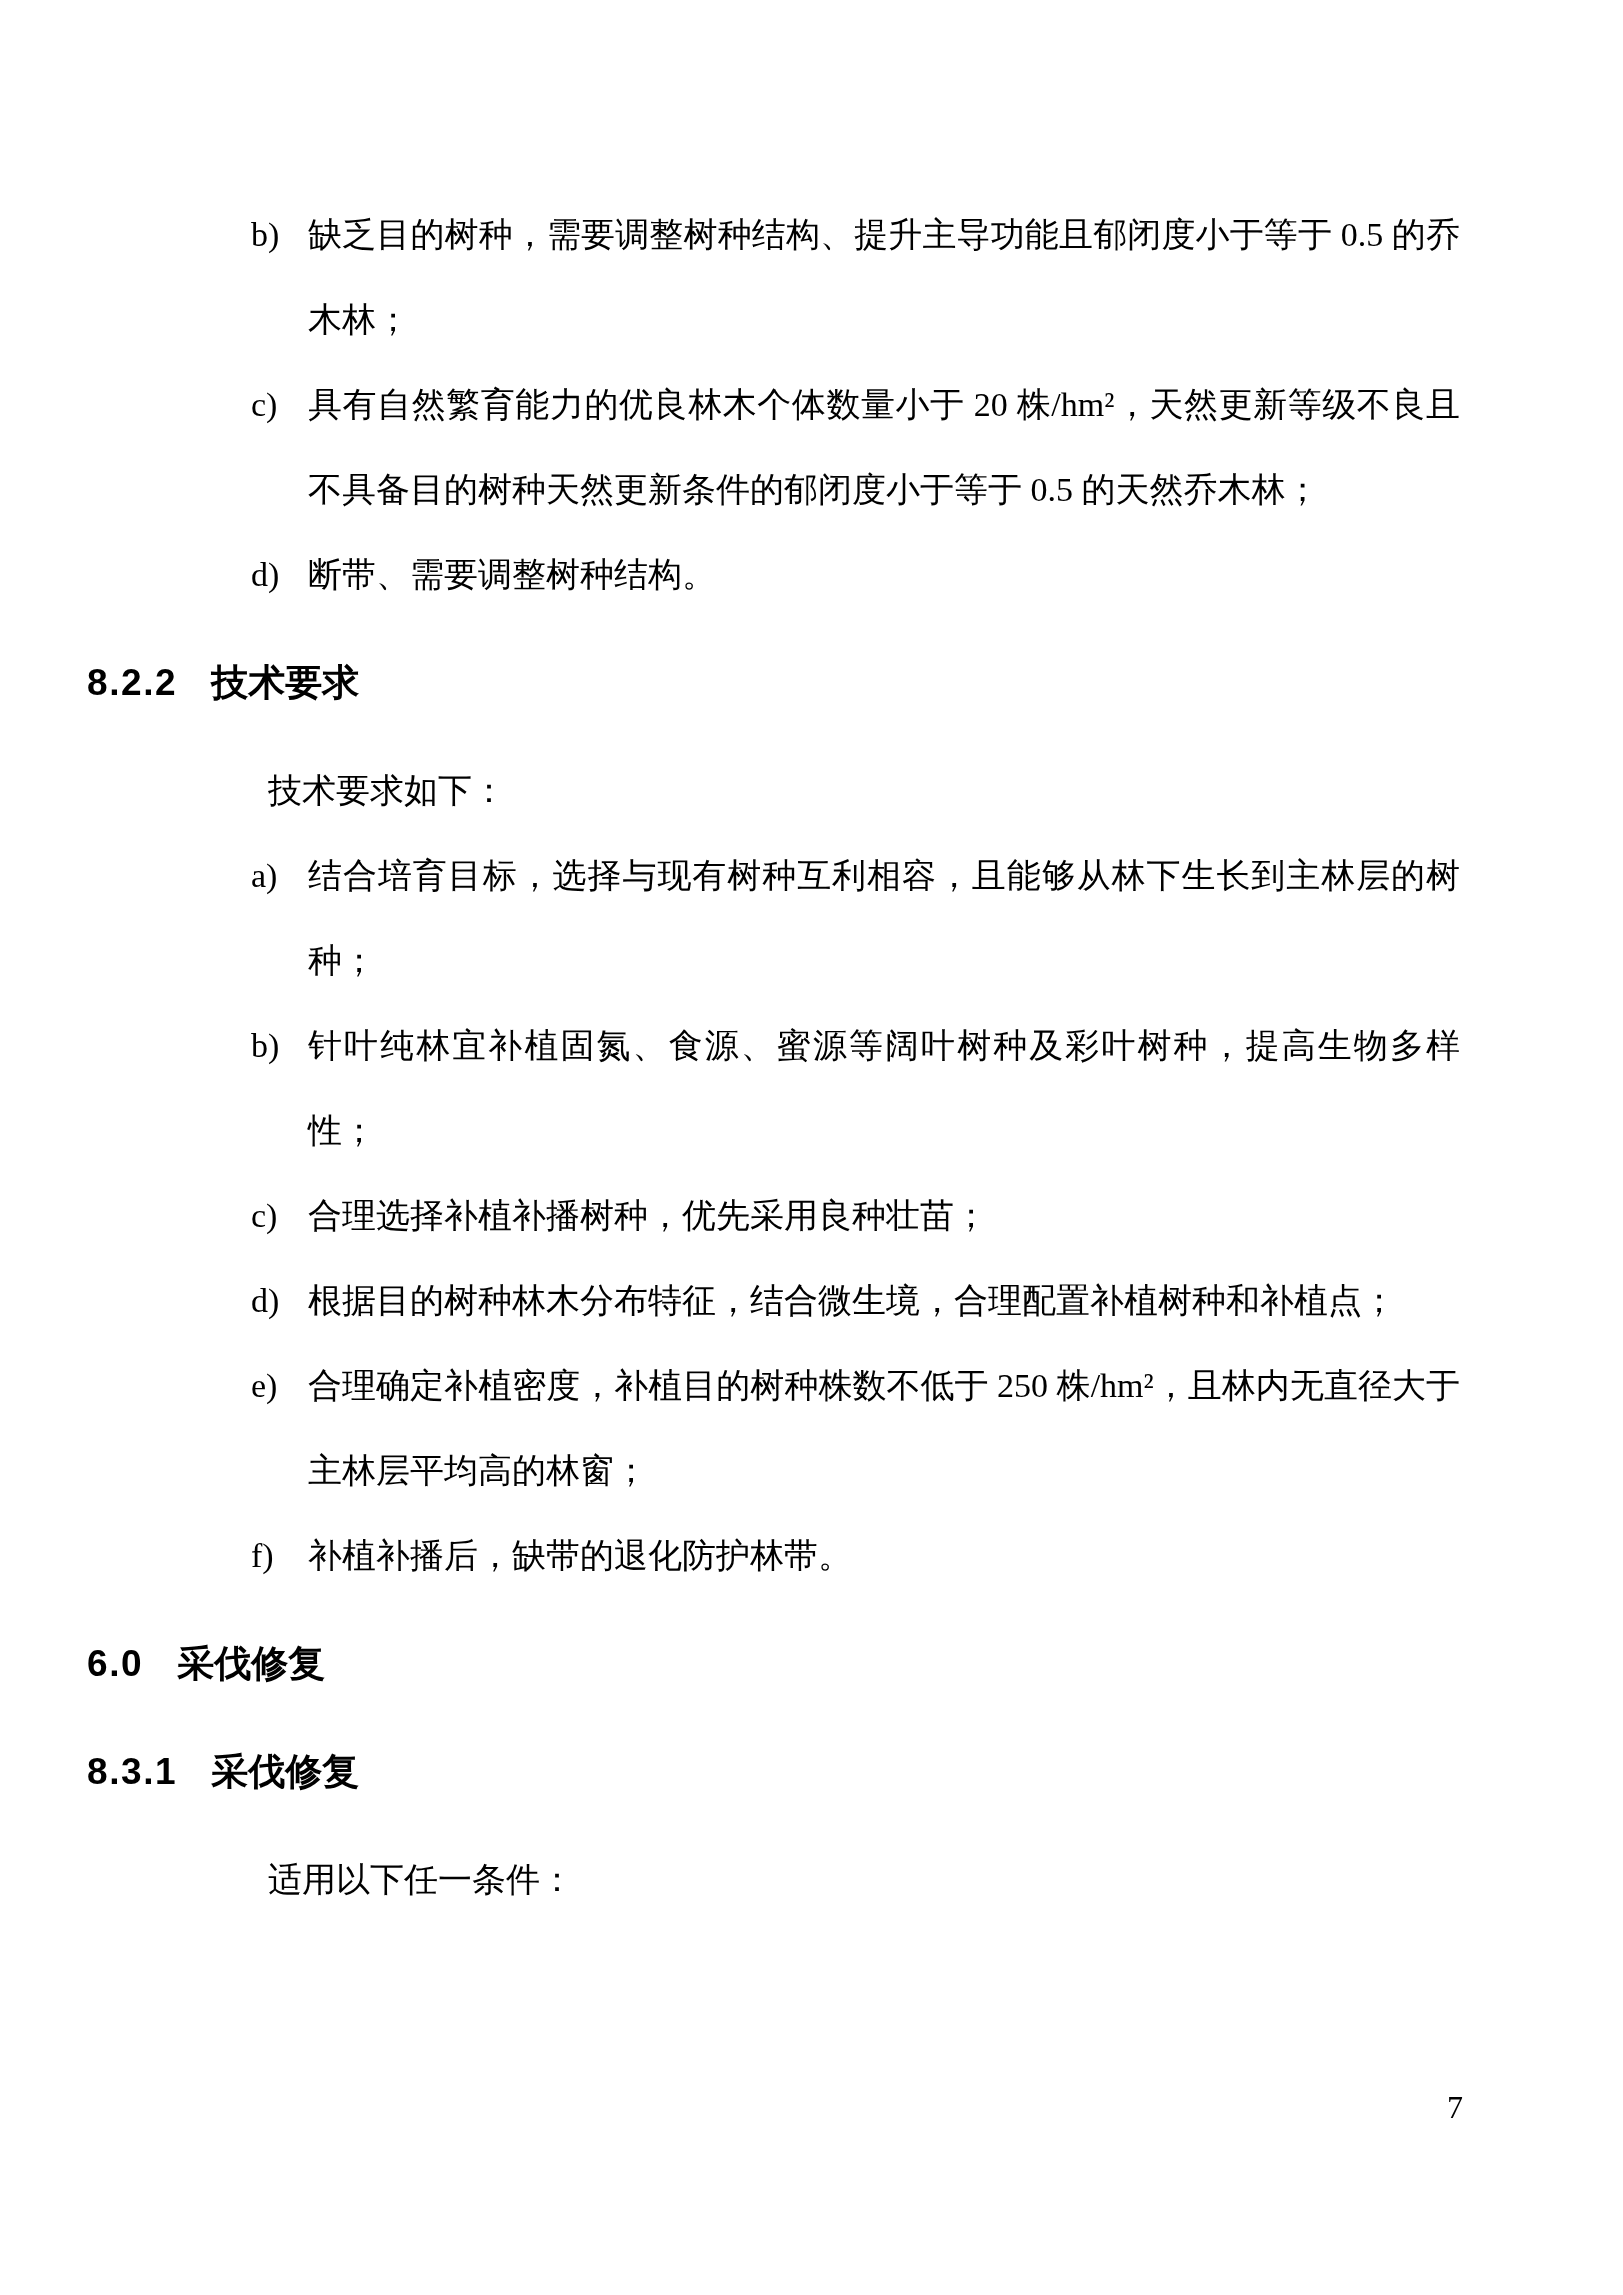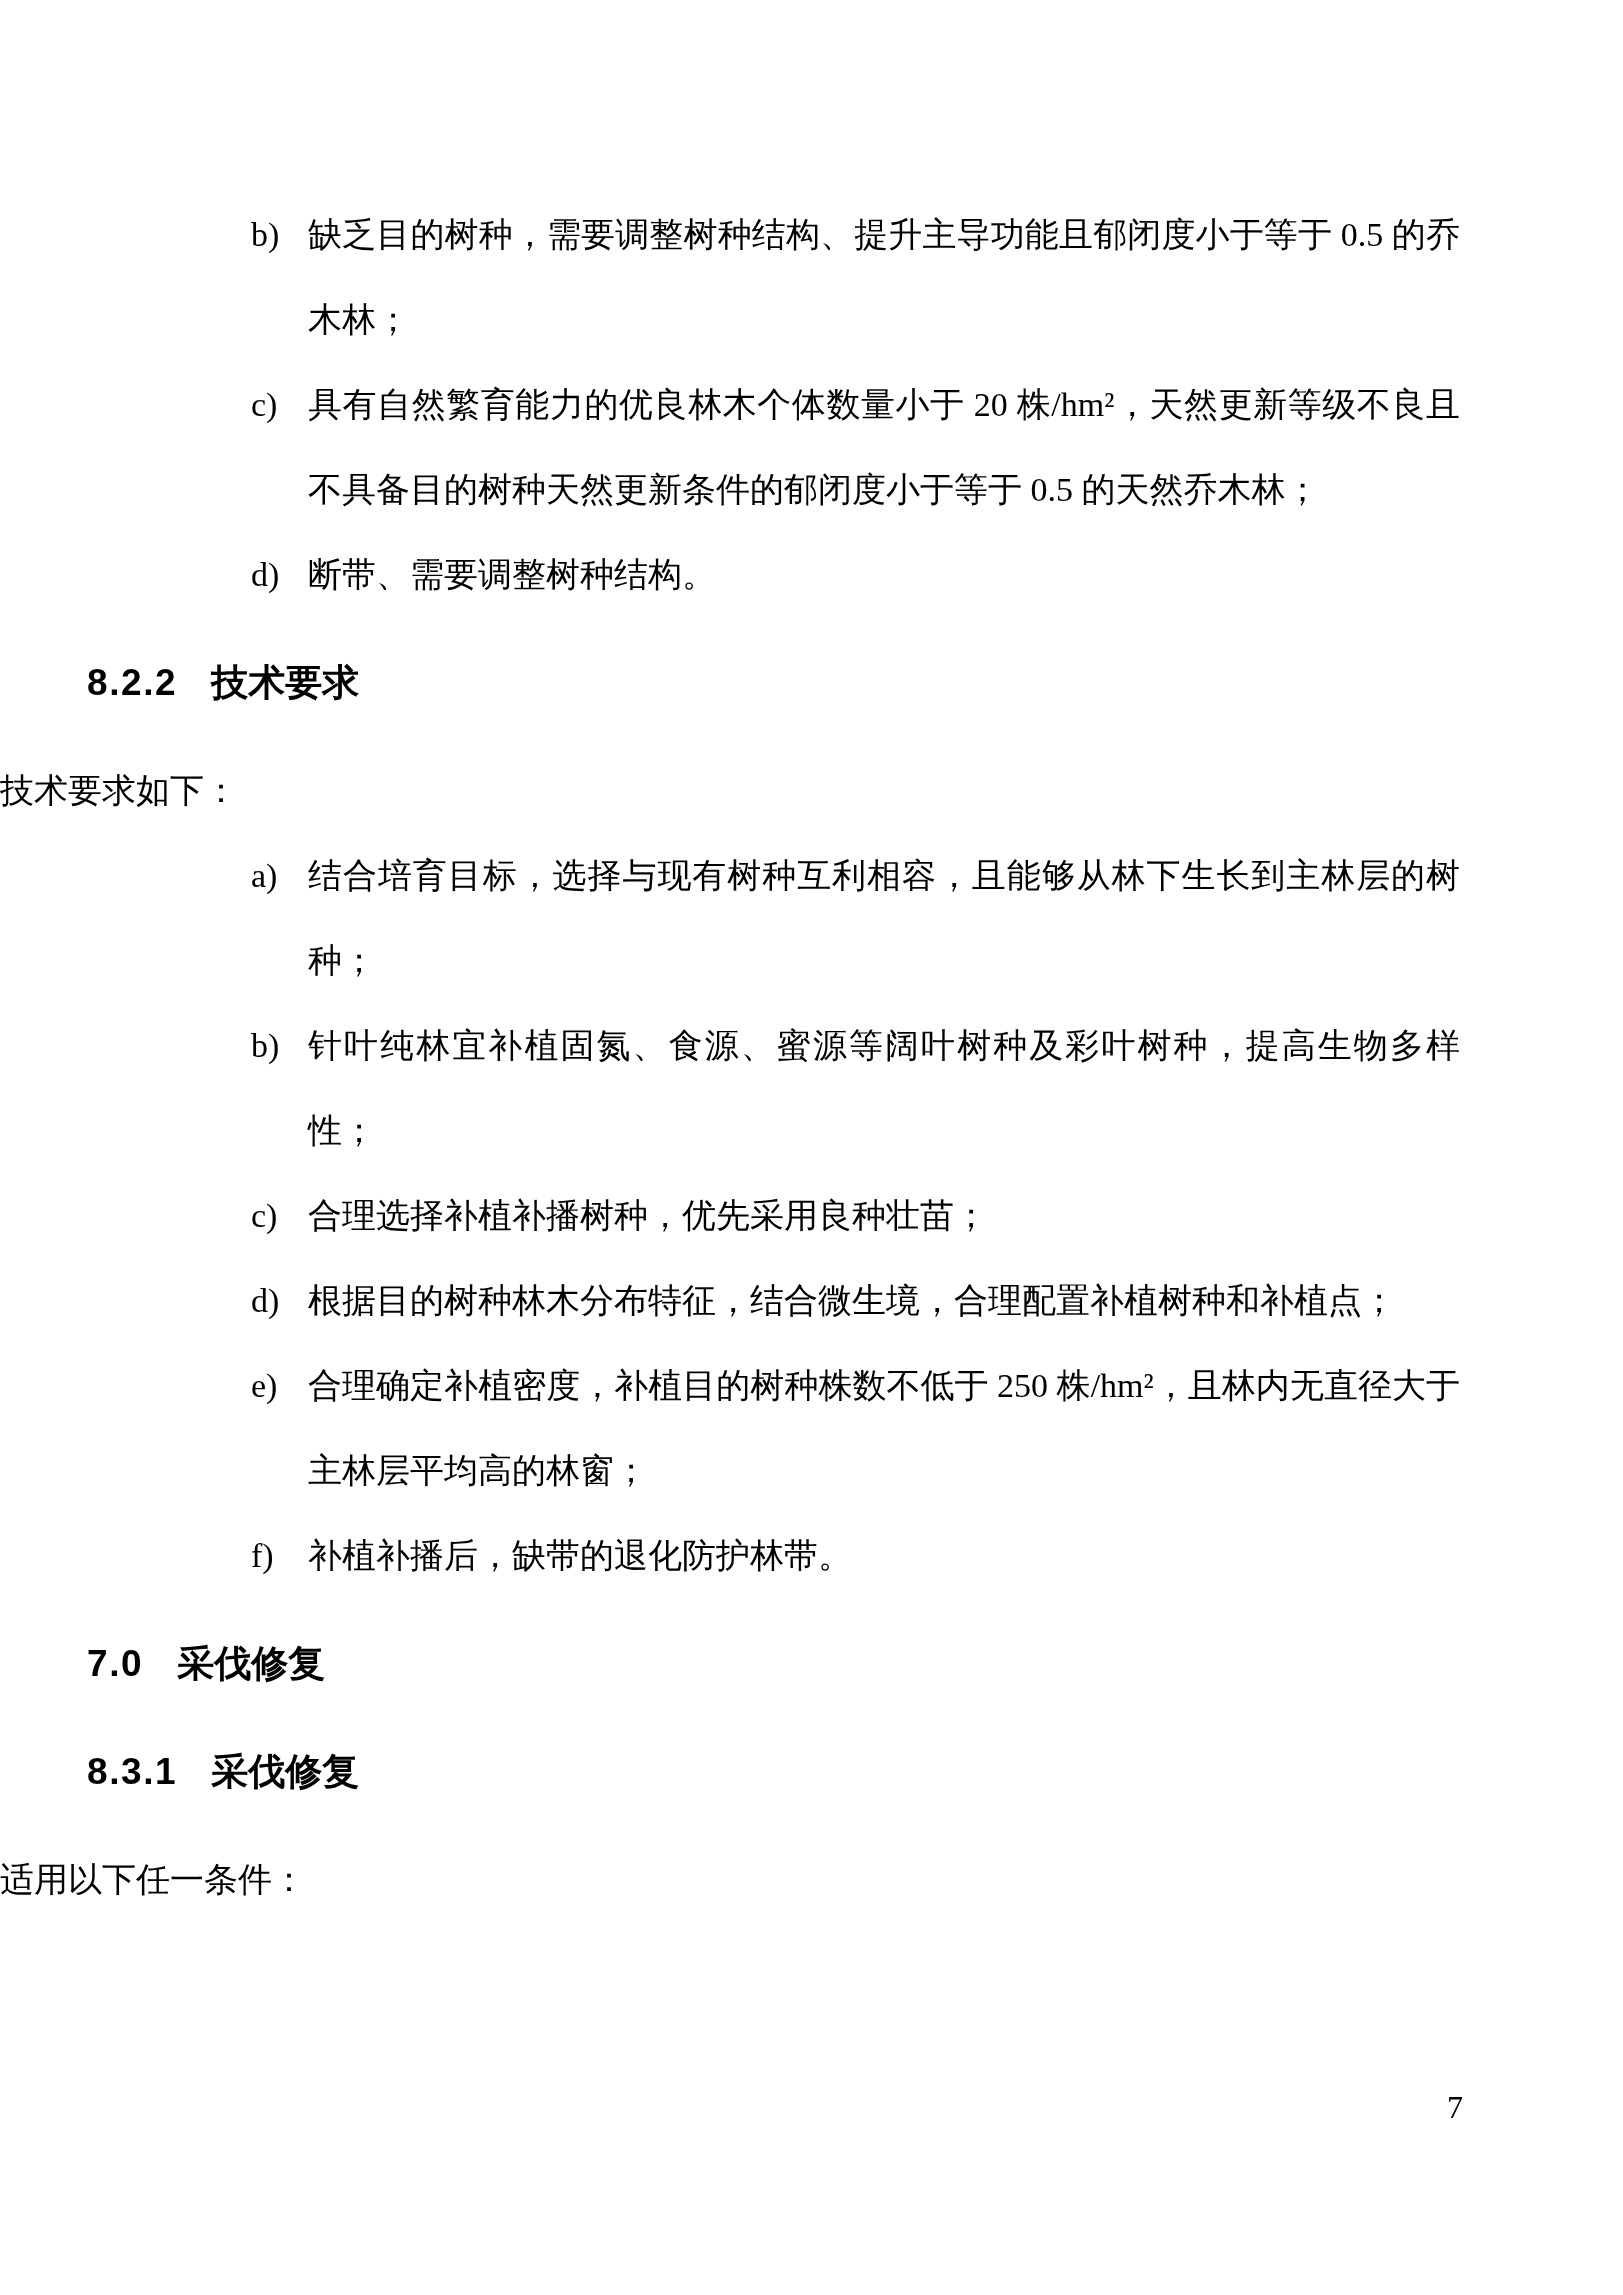--- a/index.html
+++ b/index.html
@@ -40,20 +40,21 @@
     line-height: 85px;
     margin: 23px 0;
     padding-left: 87px;
   }
   .h-num {
     letter-spacing: 1.6px;
     margin-right: 34px;
   }
   .para {
     margin: 0;
+    padding-left: 268px;
     padding-right: 164px;
     line-height: 85px;
   }
   .page-number {
     position: absolute;
     right: 161px;
     bottom: 172px;
     font-size: 32px;
     line-height: 1;
   }
@@ -105,21 +106,21 @@
       <span class="li-label">e)</span>
       <span>合理确定补植密度，补植目的树种株数不低于 250 株/hm²，且林内无直径大于主林层平均高的林窗；</span>
     </li>
     <li>
       <span class="li-label">f)</span>
       <span>补植补播后，缺带的退化防护林带。</span>
     </li>
   </ol>
 
   <h2 class="heading">
-    <span class="h-num">7.0</span><span class="h-title">采伐修复</span>
+    <span class="h-num">6.0</span><span class="h-title">采伐修复</span>
   </h2>
 
   <h3 class="heading">
     <span class="h-num">8.3.1</span><span class="h-title">采伐修复</span>
   </h3>
 
   <p class="para">适用以下任一条件：</p>
 
   <div class="page-number">7</div>
 

